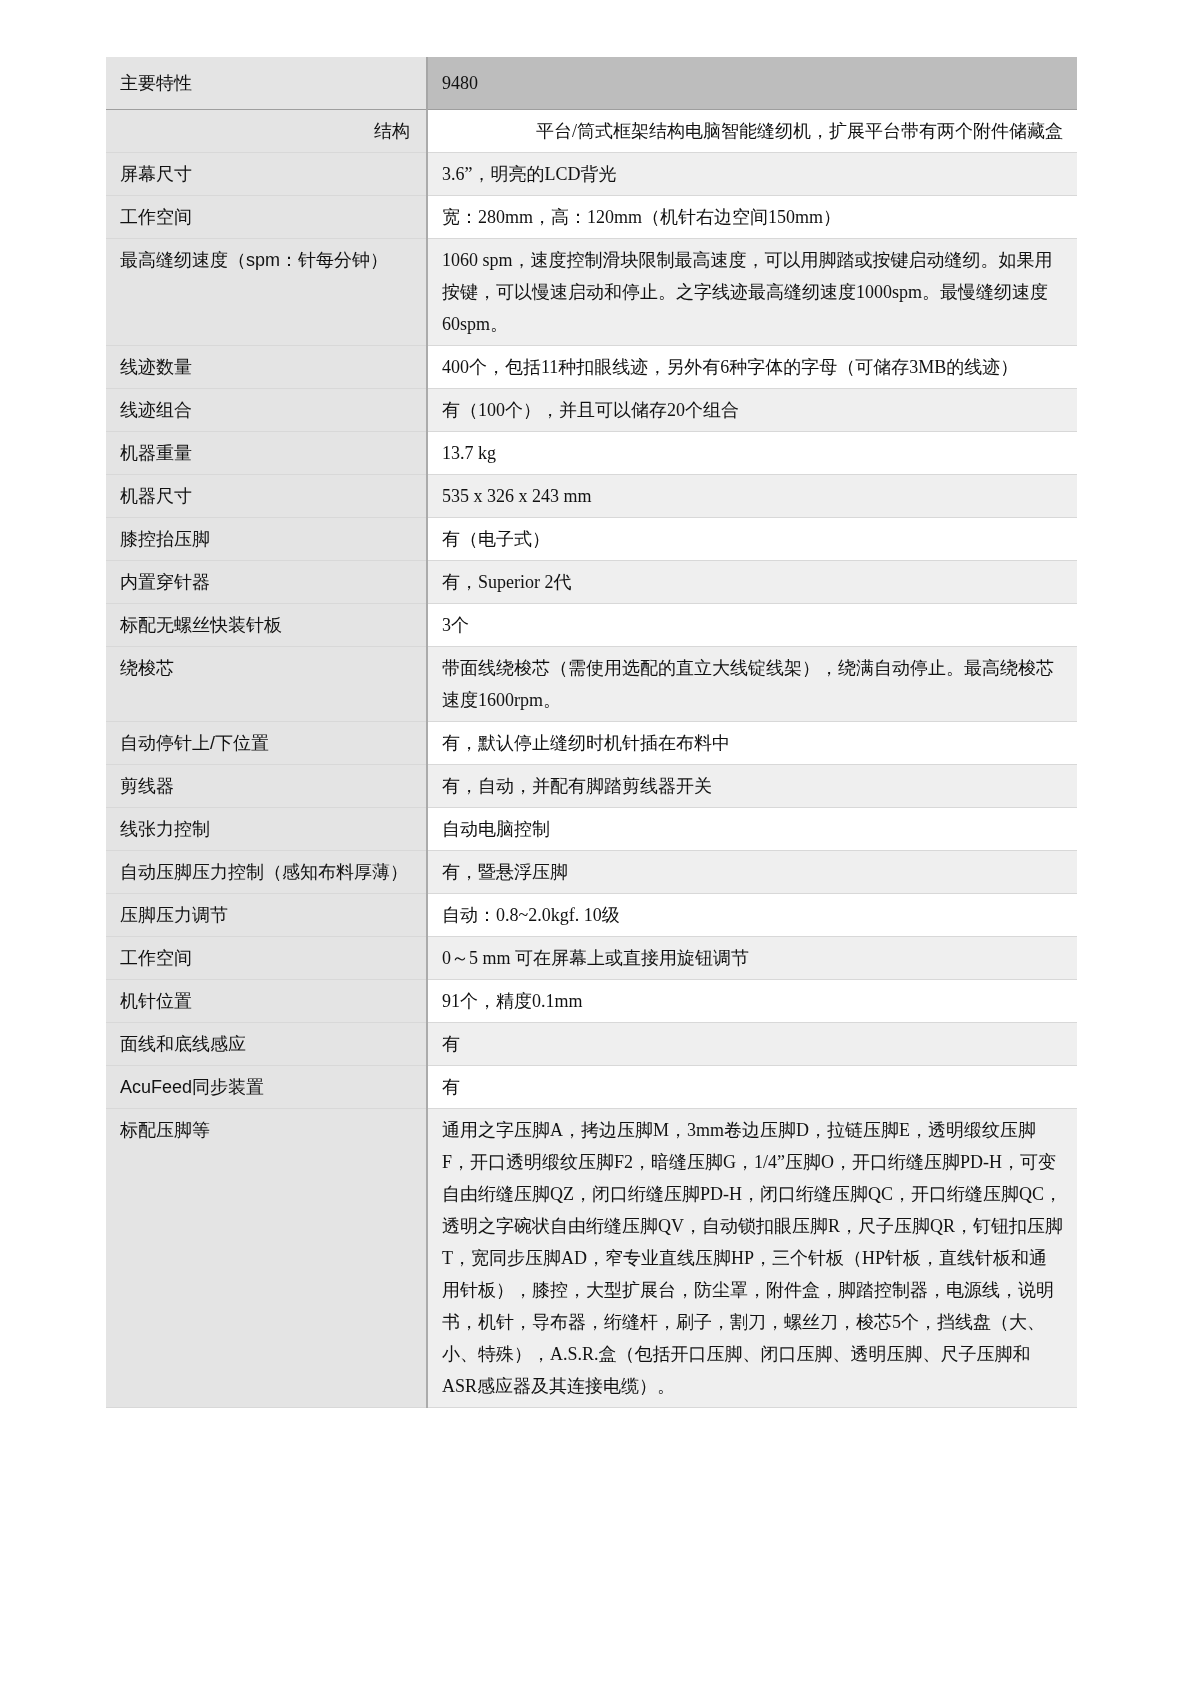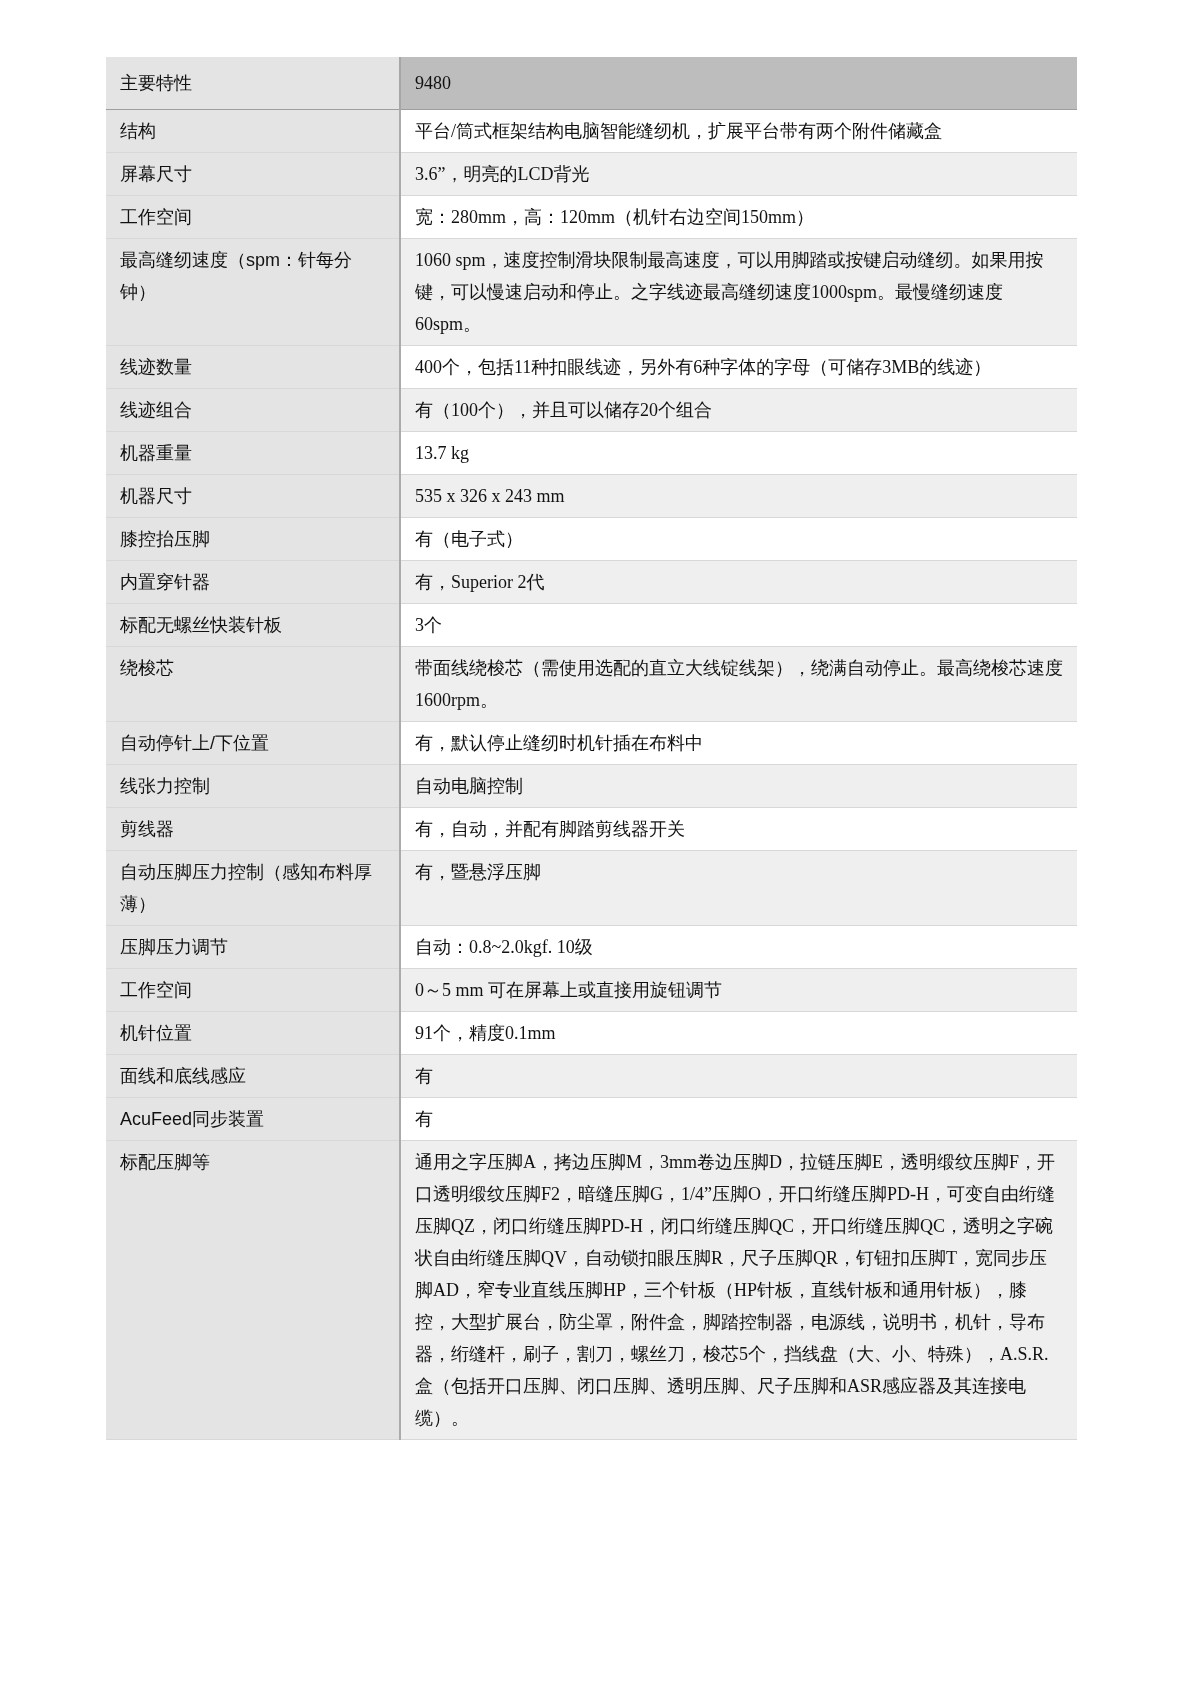--- a/index.html
+++ b/index.html
@@ -35,36 +35,36 @@
     line-height: 32px;
     color: var(--text);
     border-bottom: 1px solid var(--row-border);
   }
   td {
     vertical-align: top;
     padding: 5px 14px;
     word-break: break-word;
   }
   td.label {
-    width: 294px;
+    width: 321px;
     background: var(--label-col-bg);
     padding-right: 16px;
   }
   td.value {
     border-left: 2px solid var(--divider);
     font-family: Liberation Serif, serif;
   }
   thead td {
     background: var(--header-bg);
     padding-top: 10px;
     padding-bottom: 10px;
   }
   thead td.value { border-left-color: #a6a6a6; }
   tbody tr td { border-top: 1px solid var(--row-border); }
-  tbody tr:first-child td { border-top: 1px solid var(--header-border); }
+  tbody tr:first-child td { border-top: 1px solid var(--header-border); text-align: right; }
   tbody tr:nth-child(odd) td.value { background: var(--row-bg); }
   tbody tr:nth-child(even) td.value { background: var(--stripe-bg); }
 </style>
 </head>
 <body>
 
 <div class="spec-wrap">
   <table class="spec">
     <thead>
       <tr>
@@ -119,26 +119,26 @@
   </tr>
         <tr>
     <td class="label">绕梭芯</td>
     <td class="value">带面线绕梭芯（需使用选配的直立大线锭线架），绕满自动停止。最高绕梭芯速度1600rpm。</td>
   </tr>
         <tr>
     <td class="label">自动停针上/下位置</td>
     <td class="value">有，默认停止缝纫时机针插在布料中</td>
   </tr>
         <tr>
+    <td class="label">剪线器</td>
+    <td class="value">有，自动，并配有脚踏剪线器开关</td>
+  </tr>
+        <tr>
     <td class="label">线张力控制</td>
     <td class="value">自动电脑控制</td>
-  </tr>
-        <tr>
-    <td class="label">剪线器</td>
-    <td class="value">有，自动，并配有脚踏剪线器开关</td>
   </tr>
         <tr>
     <td class="label">自动压脚压力控制（感知布料厚薄）</td>
     <td class="value">有，暨悬浮压脚</td>
   </tr>
         <tr>
     <td class="label">压脚压力调节</td>
     <td class="value">自动：0.8~2.0kgf. 10级</td>
   </tr>
         <tr>

